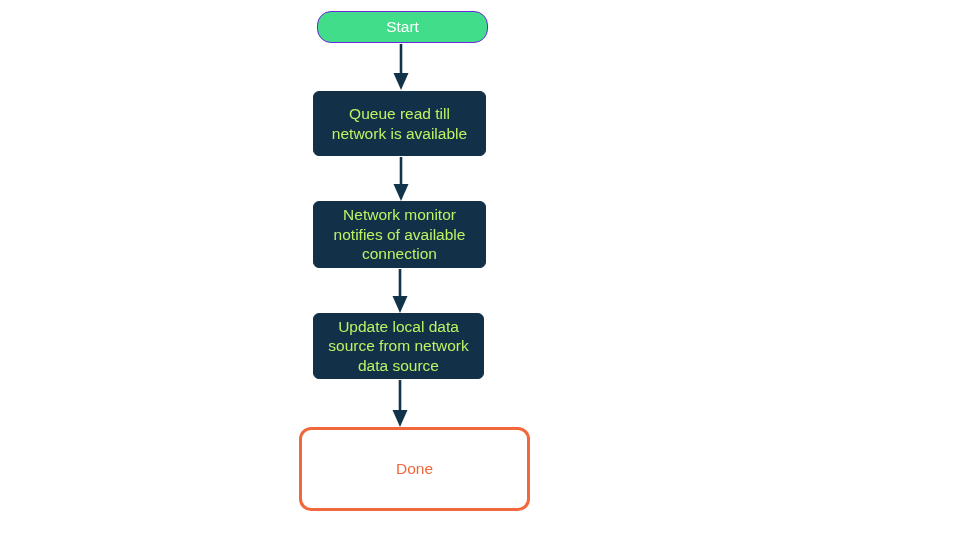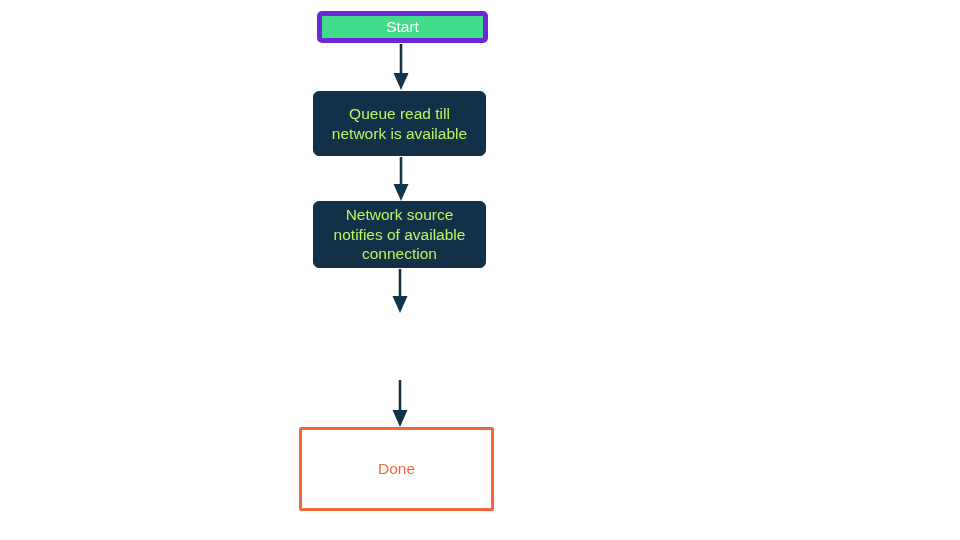--- a/index.html
+++ b/index.html
@@ -32,22 +32,22 @@
     line-height: 1.25;
     white-space: pre-line;
   }
   
   .node-start {
     left: 317px;
     top: 11px;
     width: 171px;
     height: 32px;
     background: #42dd8b;
-    border: 5px solid #6d28d9;
-    border-radius: 5px;
+    border: 1px solid #6d28d9;
+    border-radius: 14px;
   }
   .node-start .node-label {
     color: #ffffff;
     font-size: 15.5px;
   }
   
   .node-process {
     background: #123047;
     border: 1px solid #123047;
     border-radius: 6px;
@@ -56,25 +56,25 @@
     color: #bef264;
     font-size: 15.5px;
   }
   .node-p1 { left: 313px; top: 91px;  width: 173px; height: 65px; }
   .node-p2 { left: 313px; top: 201px; width: 173px; height: 67px; }
   .node-p3 { left: 313px; top: 313px; width: 171px; height: 66px; }
   
   .node-done {
     left: 299px;
     top: 427px;
-    width: 195px;
+    width: 231px;
     height: 84px;
     background: #ffffff;
     border: 3px solid #f2683c;
-    border-radius: 2px;
+    border-radius: 12px;
   }
   .node-done .node-label {
     color: #f2683c;
     font-size: 15.5px;
   }
   
   .edge {
     position: absolute;
   }
   .edge svg {
@@ -112,32 +112,37 @@
   </div>
 
   <div class="edge" style="left:388px; top:157px;">
     <svg width="26" height="44" viewBox="0 0 26 44">
       <line class="edge-line" x1="13" y1="0" x2="13" y2="30"></line>
       <polygon class="edge-head" points="13,44 5.5,27 20.5,27"></polygon>
     </svg>
   </div>
 
   <div class="node node-process node-p2">
-    <span class="node-label">Network source
+    <span class="node-label">Network monitor
 notifies of available
 connection</span>
   </div>
 
   <div class="edge" style="left:387px; top:269px;">
     <svg width="26" height="44" viewBox="0 0 26 44">
       <line class="edge-line" x1="13" y1="0" x2="13" y2="30"></line>
       <polygon class="edge-head" points="13,44 5.5,27 20.5,27"></polygon>
     </svg>
   </div>
 
+  <div class="node node-process node-p3">
+    <span class="node-label">Update local data
+source from network
+data source</span>
+  </div>
 
   <div class="edge" style="left:387px; top:380px;">
     <svg width="26" height="47" viewBox="0 0 26 47">
       <line class="edge-line" x1="13" y1="0" x2="13" y2="32"></line>
       <polygon class="edge-head" points="13,47 5.5,30 20.5,30"></polygon>
     </svg>
   </div>
 
   <div class="node node-done">
     <span class="node-label">Done</span>

